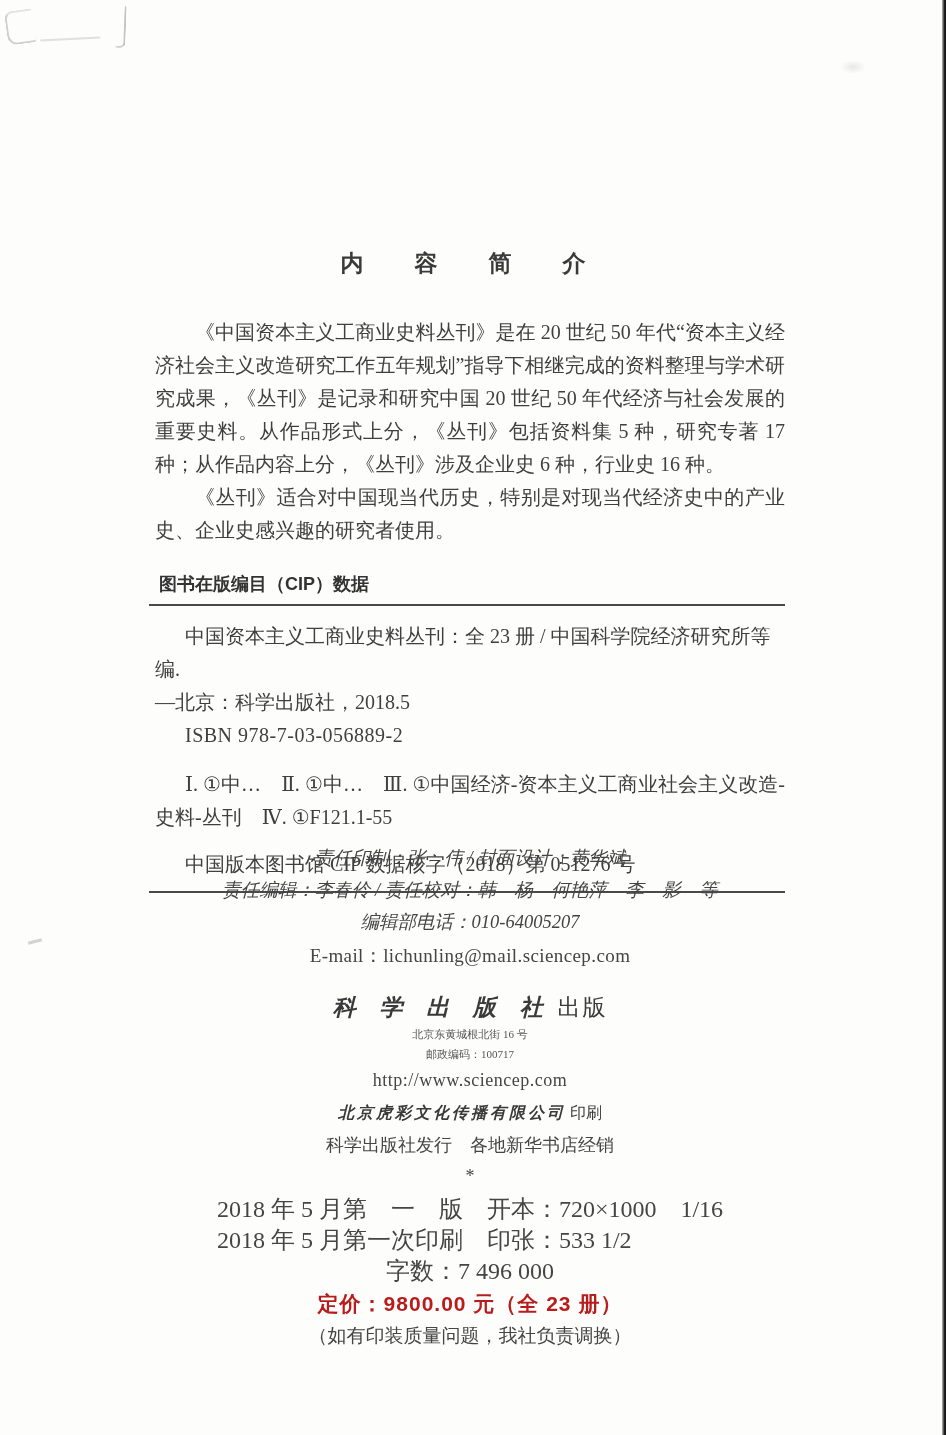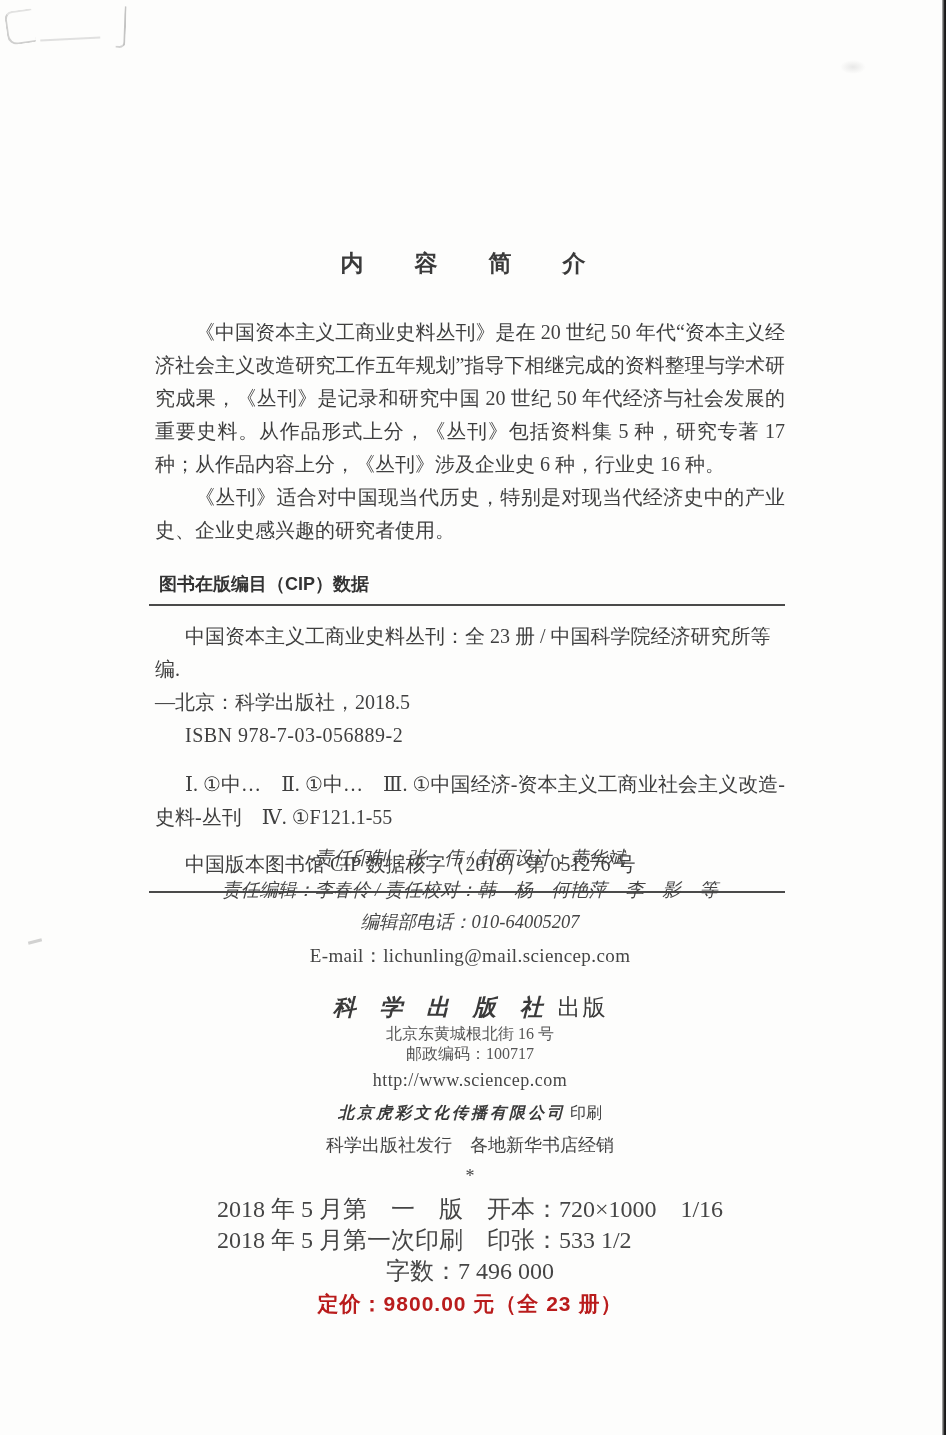--- a/index.html
+++ b/index.html
@@ -55,21 +55,21 @@
   .cip-rule2{border:none;border-top:2px solid #4a4a4a;margin:10px 0 0 -6px;width:636px;}
 
   .credits{top:842px;text-align:center;font-style:italic;color:#444;}
   .credits div{line-height:32px;font-size:18.5px;}
   .credits .email{font-style:normal;font-size:19px;letter-spacing:.4px;margin-top:2px;}
 
   .pub{top:992px;text-align:center;color:#454545;}
   .pub-name{font-size:23px;line-height:32px;color:#3a3a3a;}
   .pub-name .brand{font-style:italic;font-weight:700;letter-spacing:9px;}
   .pub-name .suffix{letter-spacing:2px;}
-  .pub-addr,.pub-post{font-size:16px;line-height:20px;color:#555;}
+  .pub-addr,.pub-post{font-size:11px;line-height:20px;color:#555;}
   .pub-url{font-size:18px;line-height:28px;letter-spacing:.5px;margin-top:2px;}
   .pub-printer{font-size:16px;line-height:34px;color:#3a3a3a;margin-top:2px;}
   .pub-printer .brand{font-style:italic;font-weight:700;letter-spacing:3px;}
   .pub-dist{font-size:18px;line-height:30px;}
   .pub-star{font-size:18px;line-height:28px;margin-top:2px;}
   .edition{margin-top:4px;font-size:24px;line-height:31px;}
   .edition .lines{display:inline-block;text-align:left;}
   .edition .wc{text-align:center;}
   .price{font-family:"Liberation Sans","DejaVu Sans",sans-serif;
          font-weight:700;font-size:21px;line-height:33px;color:#b91c1c;letter-spacing:1px;}
@@ -128,16 +128,17 @@
     <div class="pub-dist">科学出版社发行　各地新华书店经销</div>
     <div class="pub-star">*</div>
     <div class="edition">
       <div class="lines">
         <div>2018 年 5 月第　一　版　开本：720×1000　1/16</div>
         <div>2018 年 5 月第一次印刷　印张：533 1/2</div>
       </div>
       <div class="wc">字数：7 496 000</div>
     </div>
     <div class="price">定价：9800.00 元（全 23 册）</div>
+    <div class="price-note">（如有印装质量问题，我社负责调换）</div>
   </div>
 
   <div class="scan-edge"></div>
 </div>
 
 </body></html>

